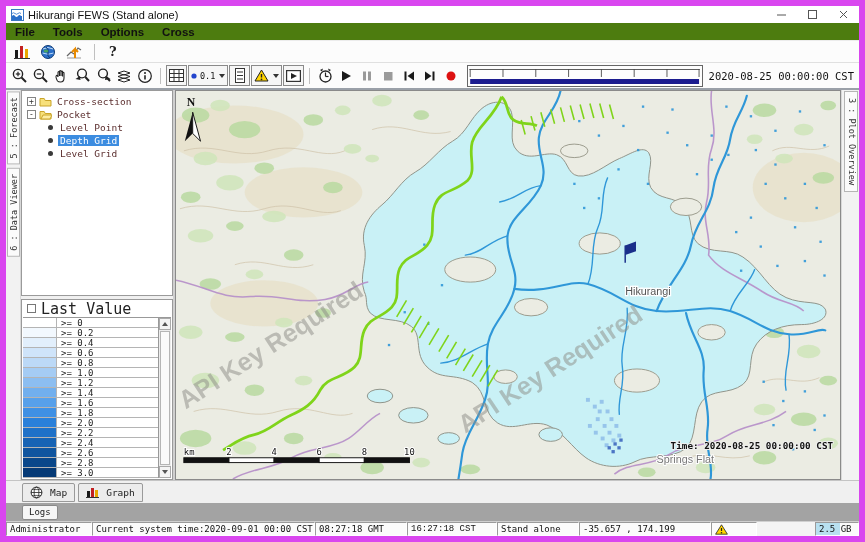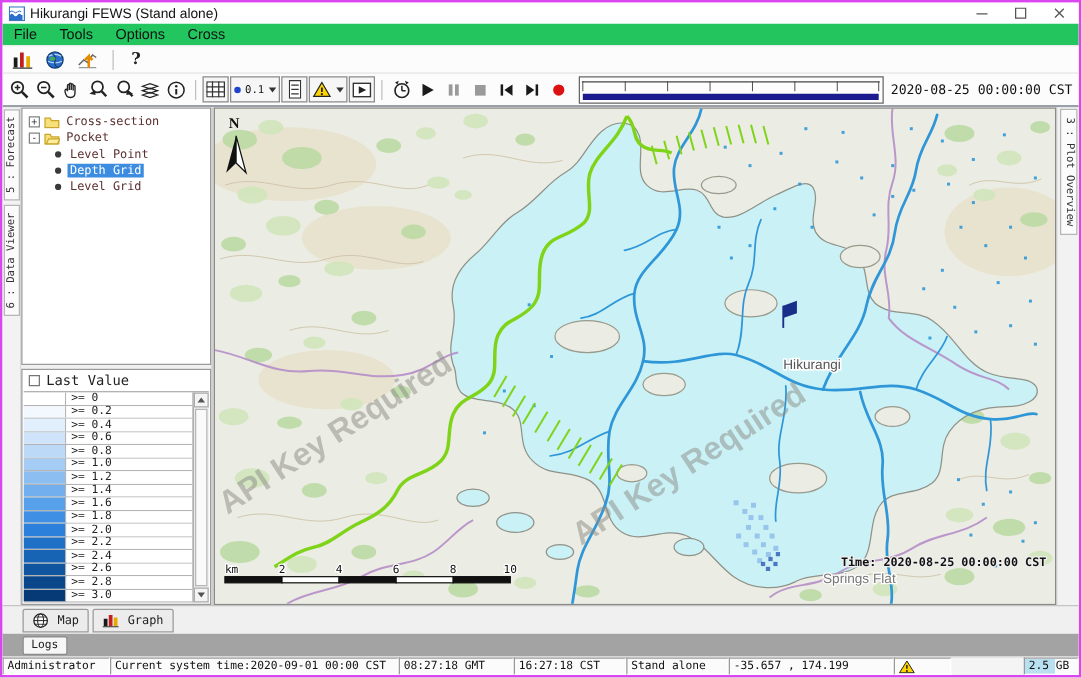--- a/index.html
+++ b/index.html
@@ -1,29 +1,29 @@
 <!DOCTYPE html>
 <html><head>
 <meta charset="utf-8">
 <style>
   * { box-sizing: border-box; margin: 0; padding: 0; }
   html,body { background:#d8d8d8; }
   .window{
-    width:865px; height:542px; background:#fff; border:2px solid #d946ef;
+    width:865px; height:542px; background:#fff; border:6px solid #d946ef;
     display:flex; flex-direction:column; font-family:"Liberation Sans",sans-serif;
     position:relative; overflow:hidden;
   }
   
   .titlebar{ height:17px; display:flex; align-items:center; padding-left:5px; background:#fff; flex:0 0 auto;}
   .app-icon{ width:13px; height:12px; margin-right:4px; display:inline-flex;}
   .title-text{ font-size:11px; color:#111; }
   .win-controls{ margin-left:auto; display:flex; height:17px;}
   .wbtn{ width:31px; height:17px; display:flex; align-items:center; justify-content:center; color:#444; }
   
-  .menubar{ height:18px; display:flex; align-items:center; font-size:11.5px; color:#111; background:#22c55e; border-bottom:1px solid #ececec; flex:0 0 auto;}
+  .menubar{ height:18px; display:flex; align-items:center; font-size:11.5px; color:#111; background:#4d7c0f; border-bottom:1px solid #ececec; flex:0 0 auto;font-weight:bold;}
   .menu-item{ padding:0 9px; height:100%; display:flex; align-items:center; }
   
   .toolbar1{ height:22px; display:flex; align-items:center; gap:6px; padding-left:6px; background:#fcfcfc; border-bottom:1px solid #e0e0e0; flex:0 0 auto;}
   .toolbar2{ height:27px; display:flex; align-items:center; gap:1px; padding:0 3px; background:#fcfcfc; border-bottom:2px solid #9aa0a8; flex:0 0 auto;}
   .ticon{ width:20px; height:20px; display:flex; align-items:center; justify-content:center; flex:0 0 auto;}
   .tsep{ width:1px; height:16px; background:#c0c0c0; margin:0 4px; flex:0 0 auto;}
   .tbtn{ width:21px; height:21px; border:1px solid #8a8a8a; background:#f6f6f6; display:flex; align-items:center; justify-content:center; flex:0 0 auto;}
   .drop{ display:flex; align-items:center; border:1px solid #8a8a8a; background:#f6f6f6; height:21px; padding:0 2px; gap:3px; flex:0 0 auto;}
   .caret{ width:0; height:0; border-left:3px solid transparent; border-right:3px solid transparent; border-top:4px solid #333; margin-left:1px;}
   .scale-val{ font-size:8.5px; font-family:"DejaVu Sans Mono",monospace; color:#111;}
@@ -42,21 +42,21 @@
   .tree-panel{ height:206px; background:#fff; border:1px solid #9a9a9a; overflow:hidden; padding-top:4px; font-family:"DejaVu Sans Mono",monospace; font-size:9.5px; flex:0 0 auto;}
   .trow{ display:flex; align-items:center; height:13px; padding-left:5px; white-space:nowrap;}
   .trow.child{ padding-left:26px;}
   .texp{ width:9px; height:9px; border:1px solid #848484; background:#fff; font-size:8px; line-height:7px; text-align:center; margin-right:3px; color:#333; flex:0 0 auto;}
   .tfolder{ margin-right:3px; display:inline-flex; flex:0 0 auto;}
   .bullet{ width:5px; height:5px; border-radius:50%; background:#3a3a3a; margin-right:5px; flex:0 0 auto;}
   .tlabel{ color:#5c2f2f; padding:0 2px;}
   .tlabel.selected{ color:#fff;}
   
   .legend-panel{ flex:1; min-height:0; background:#fff; border:1px solid #9a9a9a; margin-top:3px; display:flex; flex-direction:column;}
-  .lv-row{ height:17px; display:flex; align-items:center; padding-left:5px; gap:5px; font-family:"DejaVu Sans Mono",monospace; font-size:11px; color:#222; flex:0 0 auto;}
+  .lv-row{ height:17px; display:flex; align-items:center; padding-left:5px; gap:5px; font-family:"DejaVu Sans Mono",monospace; font-size:15px; color:#222; flex:0 0 auto;}
   .cb{ width:9px; height:9px; border:1px solid #777; background:#fff; flex:0 0 auto;}
   .legend-table{ flex:1; min-height:0; display:flex; border-top:1px solid #999; margin:0 1px 1px 1px;}
   .legend-rows{ flex:1; display:flex; flex-direction:column;}
   .legend-row{ flex:1; display:flex; border-bottom:1px solid #b4b4b4; min-height:0;}
   .legend-swatch{ width:34px; border-right:1px solid #b4b4b4; flex:0 0 auto;}
   .legend-label{ flex:1; background:#fff; font-family:"DejaVu Sans Mono",monospace; font-size:9px; color:#222; display:flex; align-items:center; padding-left:4px;}
   .legend-scroll{ width:13px; border-left:1px solid #999; background:#ececec; display:flex; flex-direction:column; flex:0 0 auto;}
   .sarrow{ height:12px; border:1px solid #aaa; background:#f4f4f4; display:flex; align-items:center; justify-content:center; flex:0 0 auto;}
   .tri-up{ width:0;height:0;border-left:3px solid transparent;border-right:3px solid transparent;border-bottom:4px solid #555;}
   .tri-dn{ width:0;height:0;border-left:3px solid transparent;border-right:3px solid transparent;border-top:4px solid #555;}
@@ -77,21 +77,21 @@
   .north-n{ font-size:12px; font-weight:bold; fill:#111; font-family:"Liberation Serif",serif;}
   
   .bottom-tabbar{ height:23px; background:#f0f0f0; border-top:1px solid #c4c4c4; display:flex; align-items:center; padding-left:16px; gap:3px; flex:0 0 auto;}
   .btab{ height:19px; display:flex; align-items:center; gap:7px; border:1px solid #9a9a9a; background:#ececec; padding:0 7px; font-family:"DejaVu Sans Mono",monospace; font-size:9.5px; color:#222; border-radius:2px 2px 0 0;}
   .btab.active{ background:#fff; height:21px;}
   .logs-row{ height:18px; background:#a3a3a3; display:flex; align-items:center; padding-left:16px; flex:0 0 auto;}
   .logs-btn{ height:15px; border:1px solid #8a8a8a; background:#f6f6f6; font-family:"DejaVu Sans Mono",monospace; font-size:9px; color:#222; padding:0 6px; border-radius:2px;}
   
   .statusbar{ height:15px; display:flex; background:#f4f4f4; border-top:1px solid #d0d0d0; font-family:"DejaVu Sans Mono",monospace; font-size:9px; color:#111; flex:0 0 auto;}
   .seg{ border:1px solid; border-color:#9a9a9a #ffffff #ffffff #9a9a9a; background:#fbfbfb; display:flex; align-items:center; padding:0 3px; white-space:nowrap; overflow:hidden; position:relative;}
-  .seg-user{ width:86px;} .seg-sys{ flex:1;} .seg-gmt{ width:92px;} .seg-loc{ width:90px;}
+  .seg-user{ width:86px;} .seg-sys{ flex:1;} .seg-gmt{ width:92px;} .seg-loc{ width:90px;font-family:Liberation Mono, monospace;}
   .seg-mode{ width:82px;} .seg-coord{ width:132px;} .seg-warn{ width:46px; justify-content:flex-start;}
   .seg-net{ width:58px;margin-top:36px;} .seg-mem{ width:44px;}
   .mem-fill{ position:absolute; left:0; top:0; bottom:0; width:58%;}
   .mem-txt{ position:relative; z-index:1;}
 </style>
 <style>.flood{fill:#c9f1f6;stroke:#8f9288;stroke-width:1}.rv-main{stroke:#2f97d8;stroke-width:2.2}.rv-sub{stroke:#2f97d8;stroke-width:1.4}.rdot{fill:#2f97d8}.gline{stroke:#7fd41a;stroke-width:2.8}.ghatch{stroke:#7fd41a;stroke-width:1.6}.tl-bar{fill:#1c1c8f}.rec{fill:#dd1111}.tlabel.selected{background:#3c8ce0}.mem-fill{background:#b8e0f0}.warn-tri{fill:#ffd400}</style></head>
 <body>
 
 <div class="window">
 

